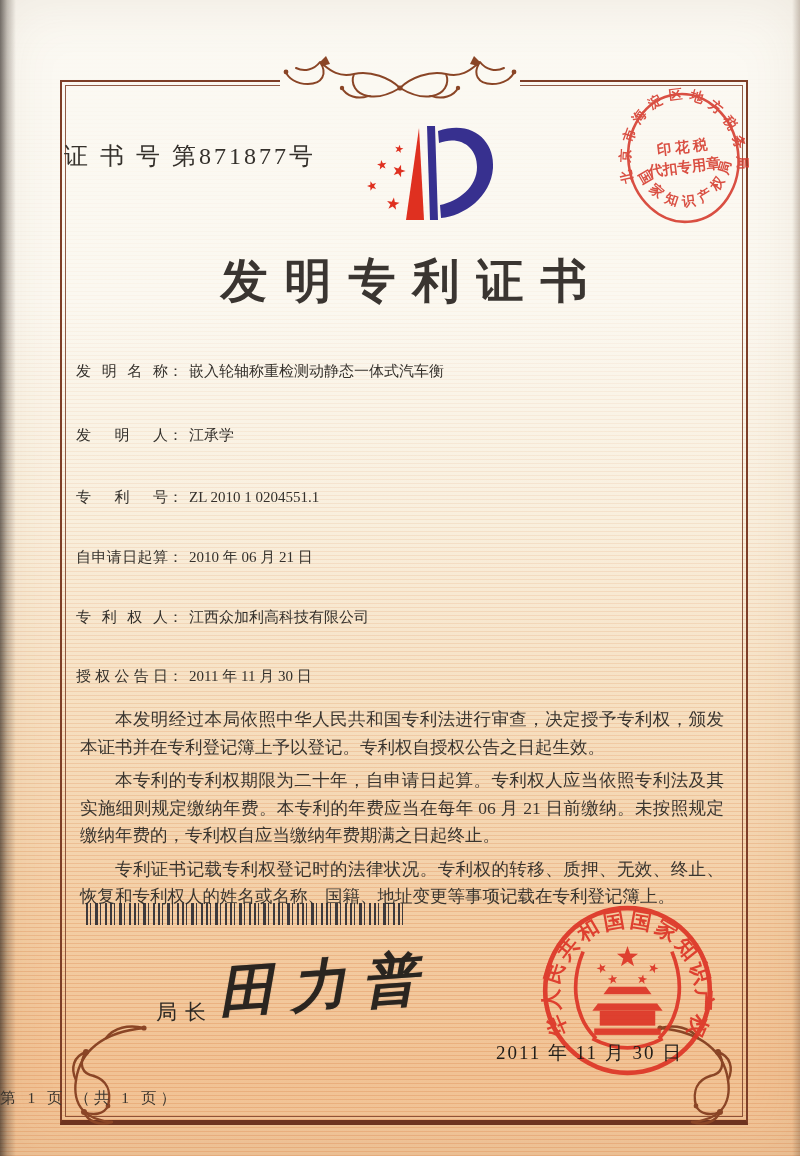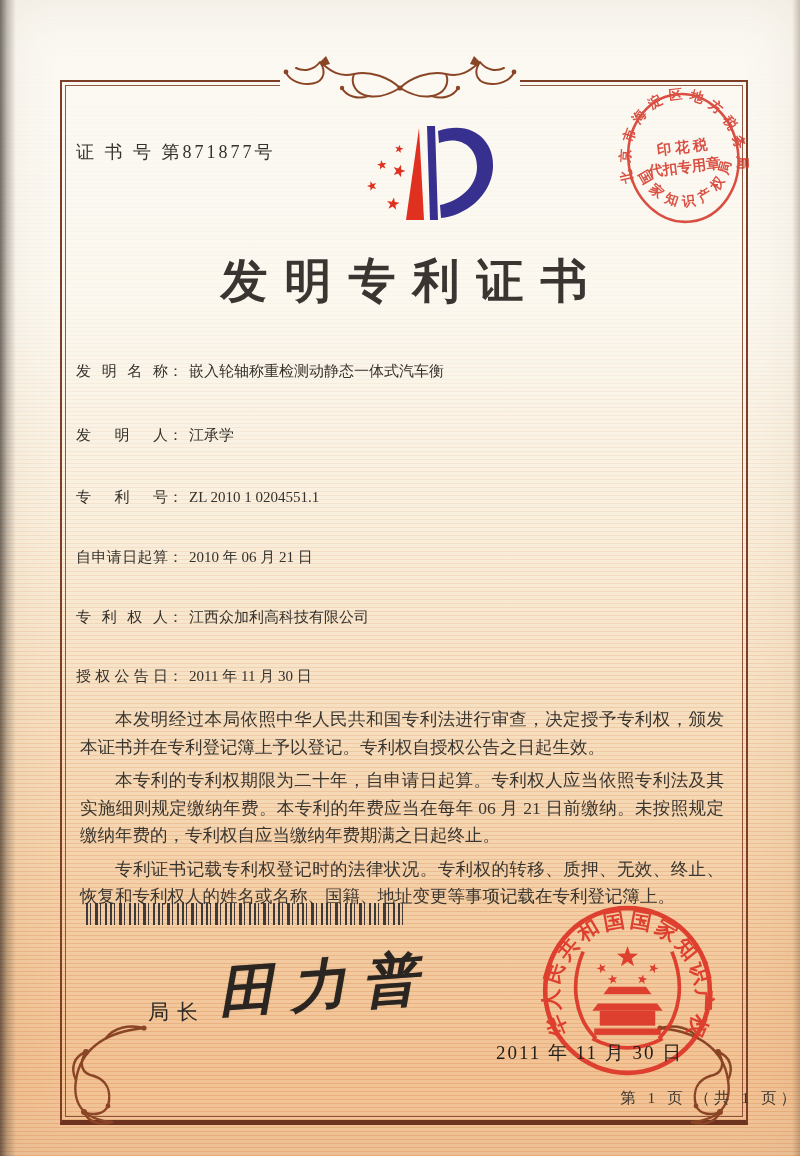--- a/index.html
+++ b/index.html
@@ -19,40 +19,40 @@
     background:linear-gradient(90deg,rgba(35,28,24,.62),rgba(60,48,40,.28) 45%,rgba(0,0,0,0));}
   .edge-right{position:absolute;right:0;top:0;bottom:0;width:8px;
     background:linear-gradient(270deg,rgba(90,65,45,.28),rgba(0,0,0,0));}
   .frame{position:absolute;left:60px;top:80px;width:684px;height:1038px;
     border:2px solid #7d3e27;border-bottom:5px solid #6e3320;}
   .frame::before{content:"";position:absolute;inset:3px;border:1px solid rgba(125,62,39,.85);}
   .top-ornament{position:absolute;left:258px;top:44px;}
   .corner{position:absolute;}
   .corner-left{left:52px;top:1022px;}
   .corner-right{left:652px;top:1022px;transform:scaleX(-1);}
-  .cert-no{position:absolute;left:76px;top:140px;font-size:18px;letter-spacing:3px;color:#35312c;}
+  .cert-no{position:absolute;left:64px;top:140px;font-size:24px;letter-spacing:3px;color:#35312c;}
   .logo{position:absolute;left:330px;top:116px;}
   .tax-stamp{position:absolute;left:608px;top:80px;transform:rotate(-7deg);opacity:.88;}
   .title{position:absolute;left:0;top:246px;width:100%;margin:4px;text-align:center;
     font-size:47px;font-weight:bold;letter-spacing:17px;color:#3a3531;text-indent:17px;}
   .field-row{position:absolute;left:76px;font-size:15px;white-space:nowrap;color:#34302b;}
   .flabel{display:inline-block;width:92px;text-align:justify;text-align-last:justify;}
   .fvalue{margin-left:6px;}
   .body-text{position:absolute;left:74px;top:700px;width:656px;font-size:17.5px;
     line-height:27.5px;text-align:justify;color:#3a352f;}
   .body-text p{margin:6px;text-indent:2em;}
   .barcode{position:absolute;left:86px;top:903px;width:318px;height:22px;opacity:.88;
     background:repeating-linear-gradient(90deg,#26262e 0 2px,rgba(0,0,0,0) 2px 4px,#26262e 4px 5px,rgba(0,0,0,0) 5px 9px,#26262e 9px 12px,rgba(0,0,0,0) 12px 14px,#26262e 14px 15px,rgba(0,0,0,0) 15px 19px,#26262e 19px 21px,rgba(0,0,0,0) 21px 24px);}
-  .sig-role{position:absolute;left:148px;top:998px;font-size:21px;letter-spacing:8px;color:#2d2823;}
+  .sig-role{position:absolute;left:156px;top:998px;font-size:21px;letter-spacing:8px;color:#2d2823;}
   .sig-name{position:absolute;left:218px;top:948px;font-size:56px;font-weight:bold;font-style:italic;
     letter-spacing:16px;color:#2a2520;transform:rotate(-4deg);
     font-family:"DejaVu Sans","Liberation Sans",sans-serif;text-shadow:0 0 1px rgba(42,37,32,.5);}
   .office-seal{position:absolute;left:535px;top:898px;opacity:.92;}
   .seal-date{position:absolute;left:496px;top:1040px;font-size:19px;letter-spacing:2px;color:#211d19;}
-  .footer{position:absolute;left:0;top:1088px;width:100%;text-align:right;
+  .footer{position:absolute;left:0;top:1088px;width:100%;text-align:left;
     font-size:15.5px;letter-spacing:4px;color:#3c362f;}
   .seal-text{font-family:"Liberation Serif","DejaVu Serif",serif;font-weight:bold;}
 </style>
 </head>
 <body>
 
 <div class="page">
   <div class="bg-lines"></div>
   <div class="edge-left"></div>
   <div class="edge-right"></div>

